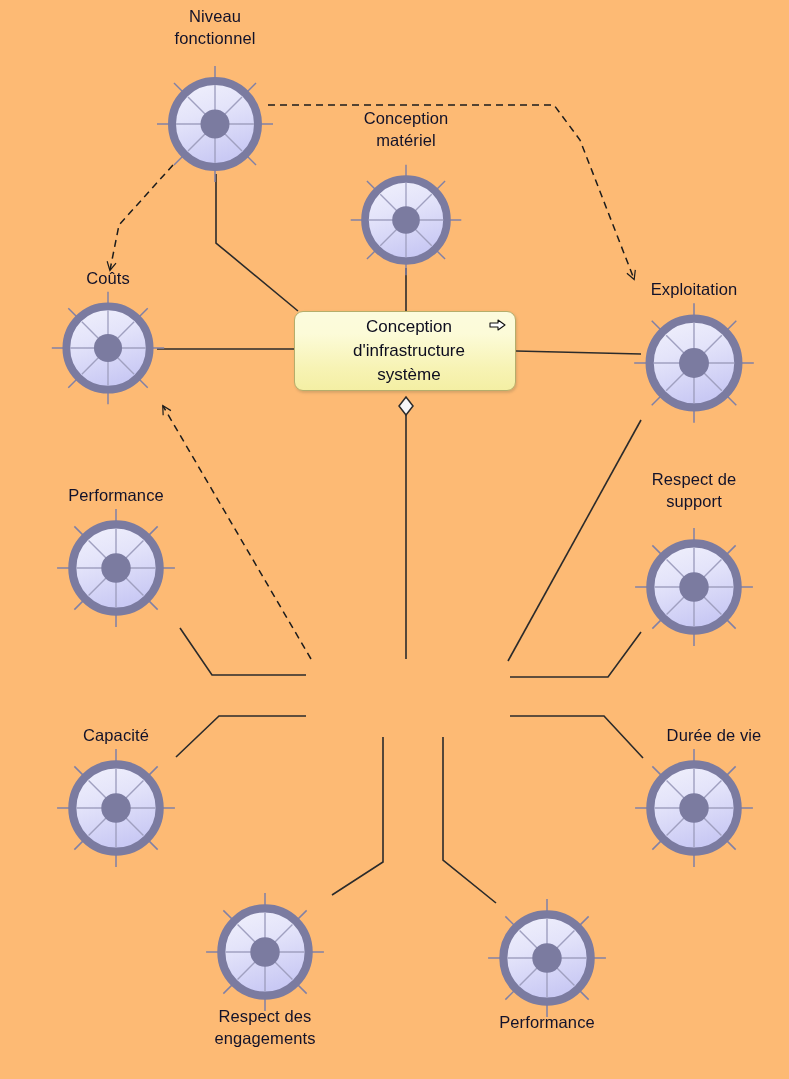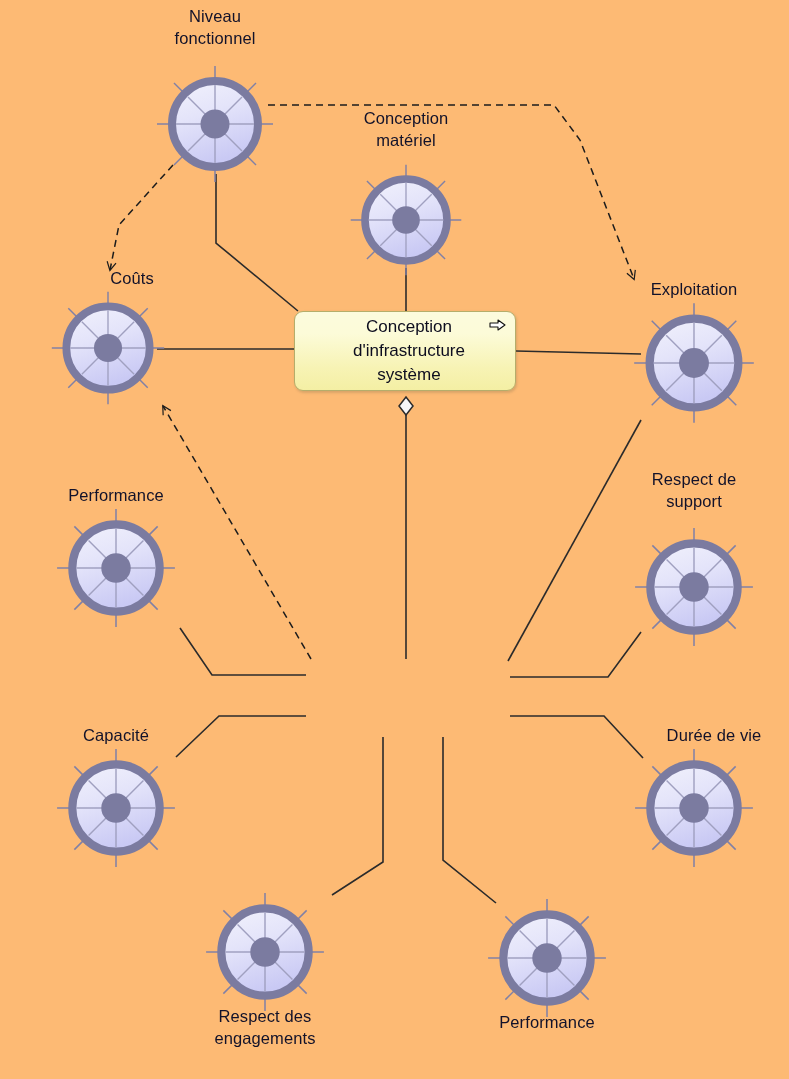--- a/index.html
+++ b/index.html
@@ -183,21 +183,21 @@
       </g>
       <circle cx="64" cy="64" r="43" fill="url(#wheelFill)" stroke="#7b7ba0" stroke-width="8"></circle>
       <g stroke="#a0a0c0" stroke-width="1.4">
         <line x1="64" y1="25" x2="64" y2="103"></line>
           <line x1="25" y1="64" x2="103" y2="64"></line>
         <line x1="37" y1="37" x2="91" y2="91"></line>
           <line x1="91" y1="37" x2="37" y2="91"></line>
       </g>
       <circle cx="64" cy="64" r="14.5" fill="#7b7ba0"></circle>
     </svg>
-    <div class="caption" style="top:-80px;margin-left:24px;">
+    <div class="caption" style="top:-80px;">
       <div>Coûts</div>
     </div>
   </div>
 
   <div class="node" style="left:694px; top:363px;">
     <svg class="wheel" style="left:-66px; top:-66px;" width="132" height="132" viewBox="0 0 128 128">
       <g stroke="#8080a6" stroke-width="1.5">
         <line x1="64" y1="6" x2="64" y2="122"></line>
           <line x1="6" y1="64" x2="122" y2="64"></line>
         <line x1="23" y1="23" x2="105" y2="105"></line>

